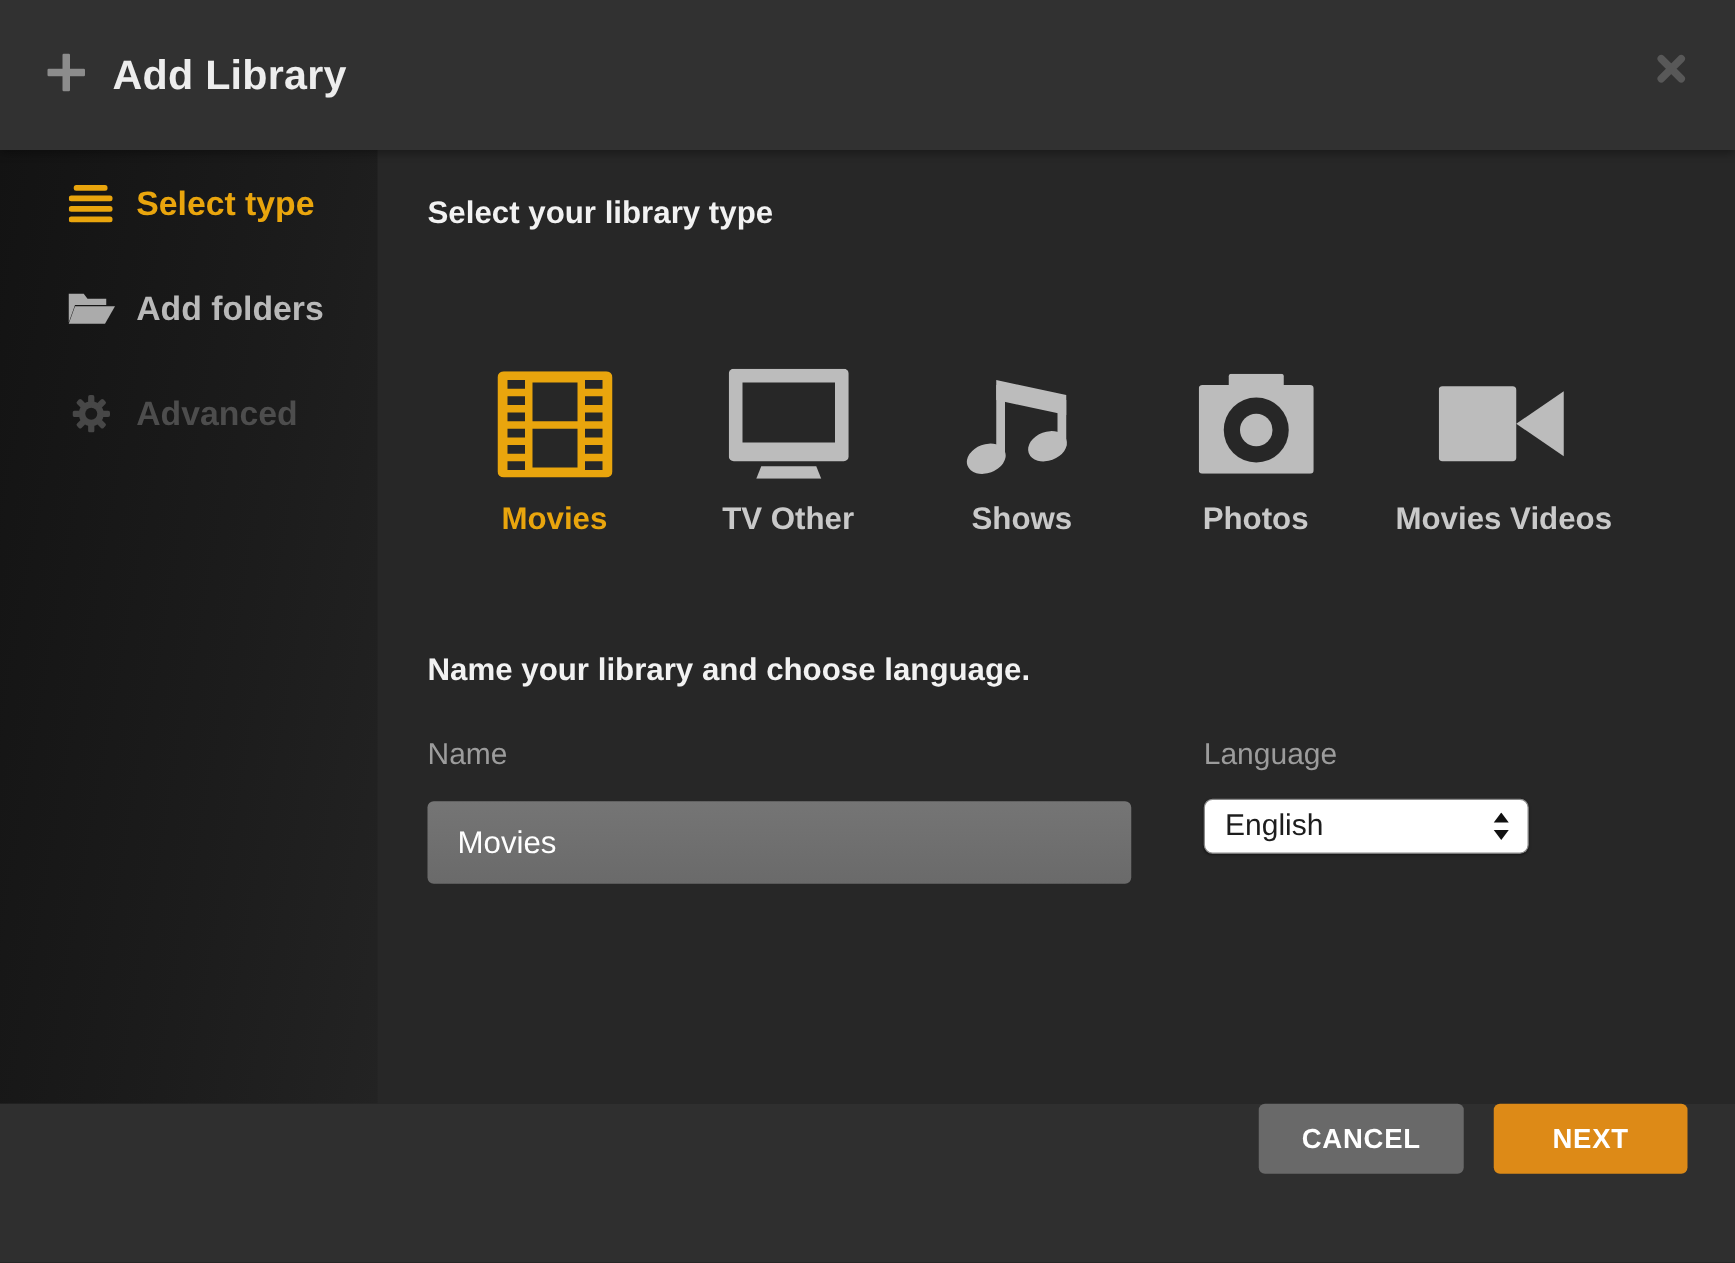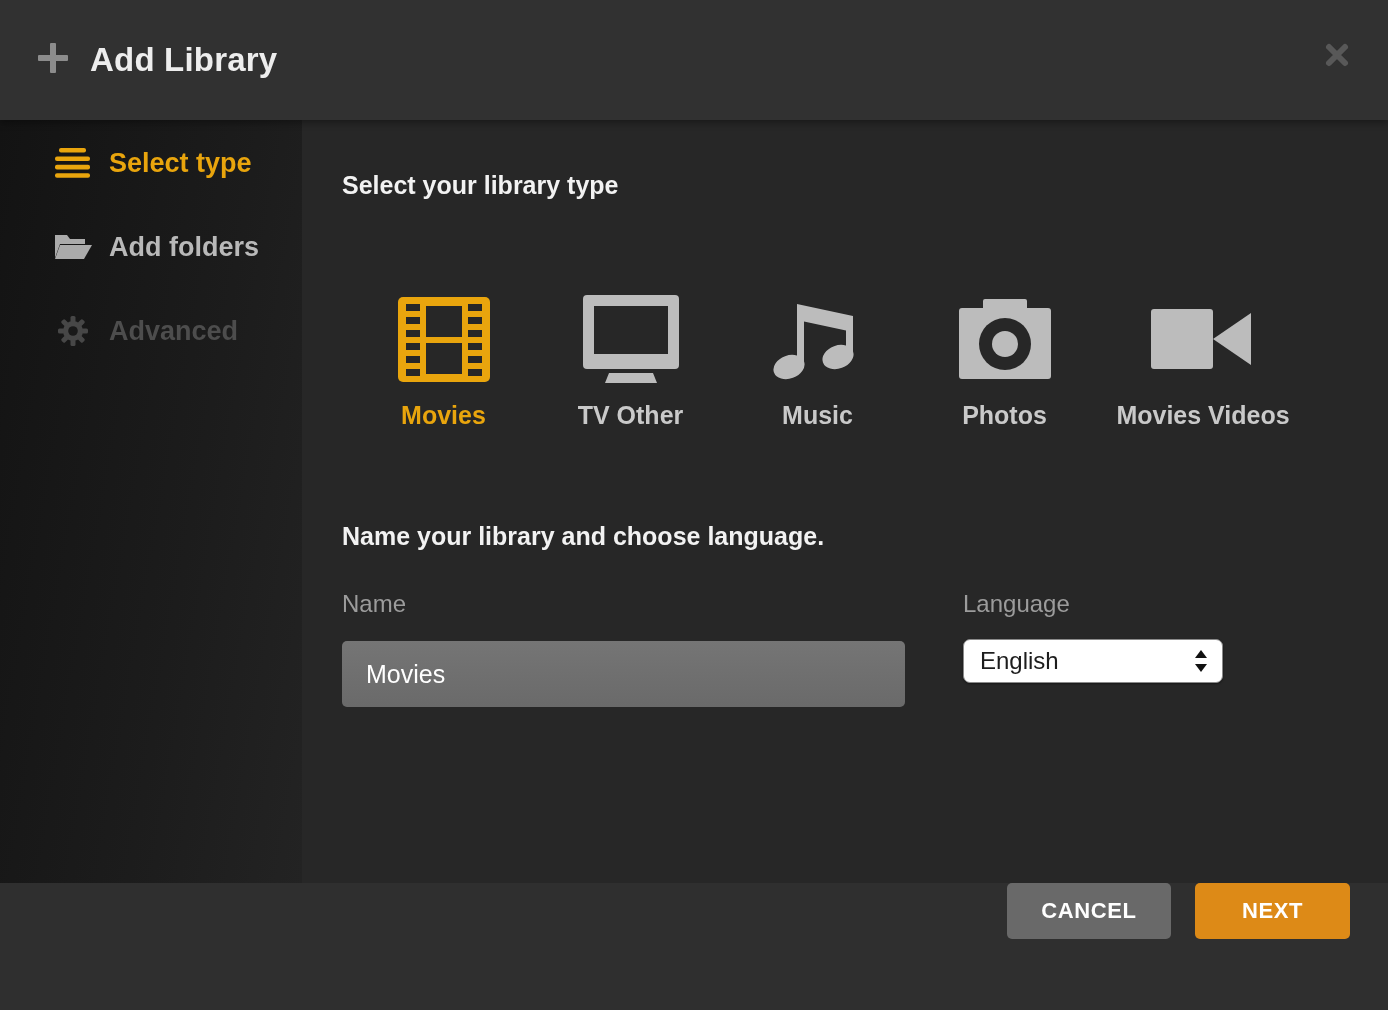--- a/index.html
+++ b/index.html
@@ -24,21 +24,21 @@
   .side-item .icn { width:40px; display:flex; justify-content:center; }
   .side-label { font-size:27px; font-weight:700; }
   .side-item.active .side-label { color:#e9a50d; }
   .side-item.normal .side-label { color:#b9b9b9; }
   .side-item.disabled .side-label { color:#4d4d4d; }
   .side-item.disabled { cursor:default; }
 
   
   .main { position:absolute; top:120px; left:302px; right:0; bottom:127px; background:#272727; }
   .section-title { position:absolute; color:#f2f2f2; font-size:25px; font-weight:700; }
-  .title-type { left:40px; top:51px; }
+  .title-type { left:40px; top:36px; }
   .title-name { left:40px; top:402px; }
 
   .types-row { position:absolute; left:48px; top:173px; display:flex; }
   .type-cell { width:187px; display:flex; flex-direction:column; align-items:center; cursor:pointer; }
   .type-cell.wide { width:210px; }
   .icon-box { height:92px; display:flex; align-items:center; justify-content:center; }
   .type-label { margin-top:16px; font-size:25px; font-weight:700; color:#c9c9c9; white-space:nowrap; }
   .type-cell.selected .type-label { color:#e9a50d; }
 
   .field-label { position:absolute; color:#9c9c9c; font-size:24px; }
@@ -170,21 +170,21 @@
           <svg width="92" height="82" viewBox="0 0 92 82">
             <g fill="#bcbcbc">
               <ellipse cx="17" cy="69" rx="16" ry="11.5" transform="rotate(-20 17 69)"></ellipse>
               <ellipse cx="66" cy="59" rx="16" ry="11.5" transform="rotate(-20 66 59)"></ellipse>
               <rect x="25" y="10" width="7" height="59"></rect>
               <rect x="74" y="22" width="7" height="37"></rect>
               <polygon points="25,6 81,18 81,34 25,22"></polygon>
             </g>
           </svg>
         </div>
-        <div class="type-label">Music</div>
+        <div class="type-label">Shows</div>
       </div>
 
       <div class="type-cell">
         <div class="icon-box">
           <svg width="92" height="80" viewBox="0 0 92 80">
             <rect x="24" y="0" width="44" height="14" rx="2" fill="#bcbcbc"></rect>
             <rect x="0" y="9" width="92" height="71" rx="3" fill="#bcbcbc"></rect>
             <circle cx="46" cy="45" r="26" fill="#272727"></circle>
             <circle cx="46" cy="45" r="13" fill="#bcbcbc"></circle>
           </svg>

